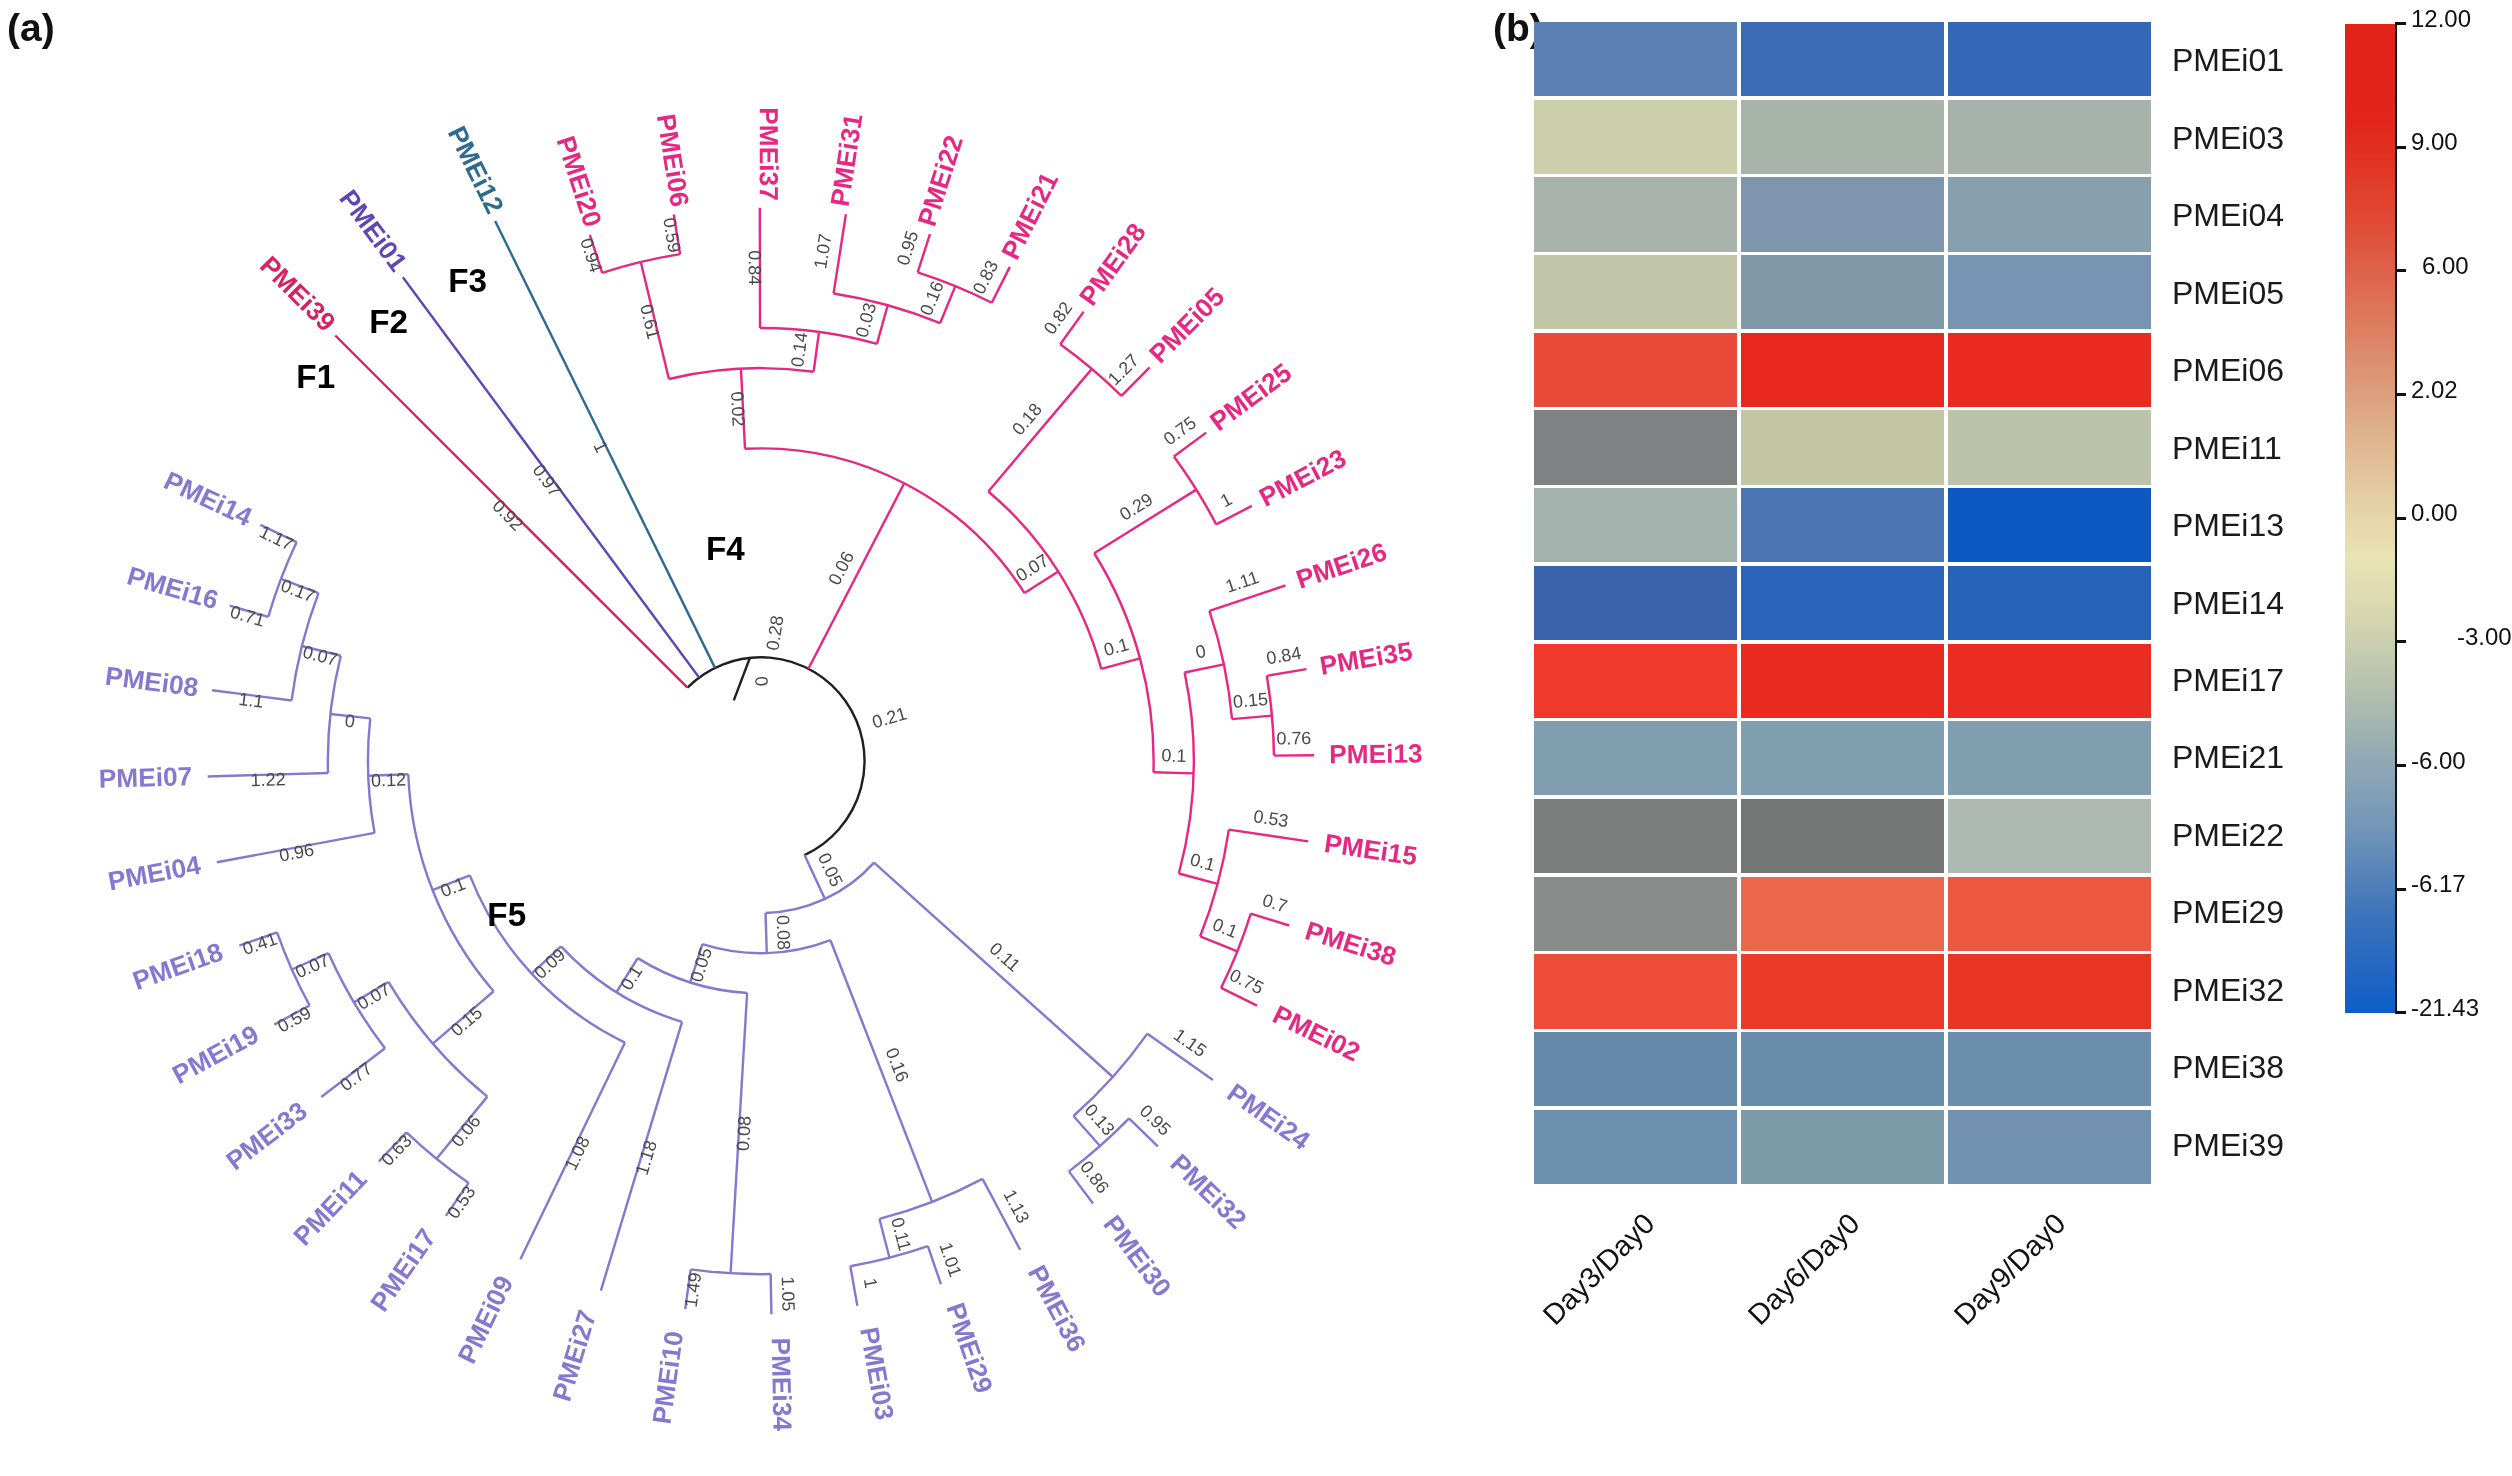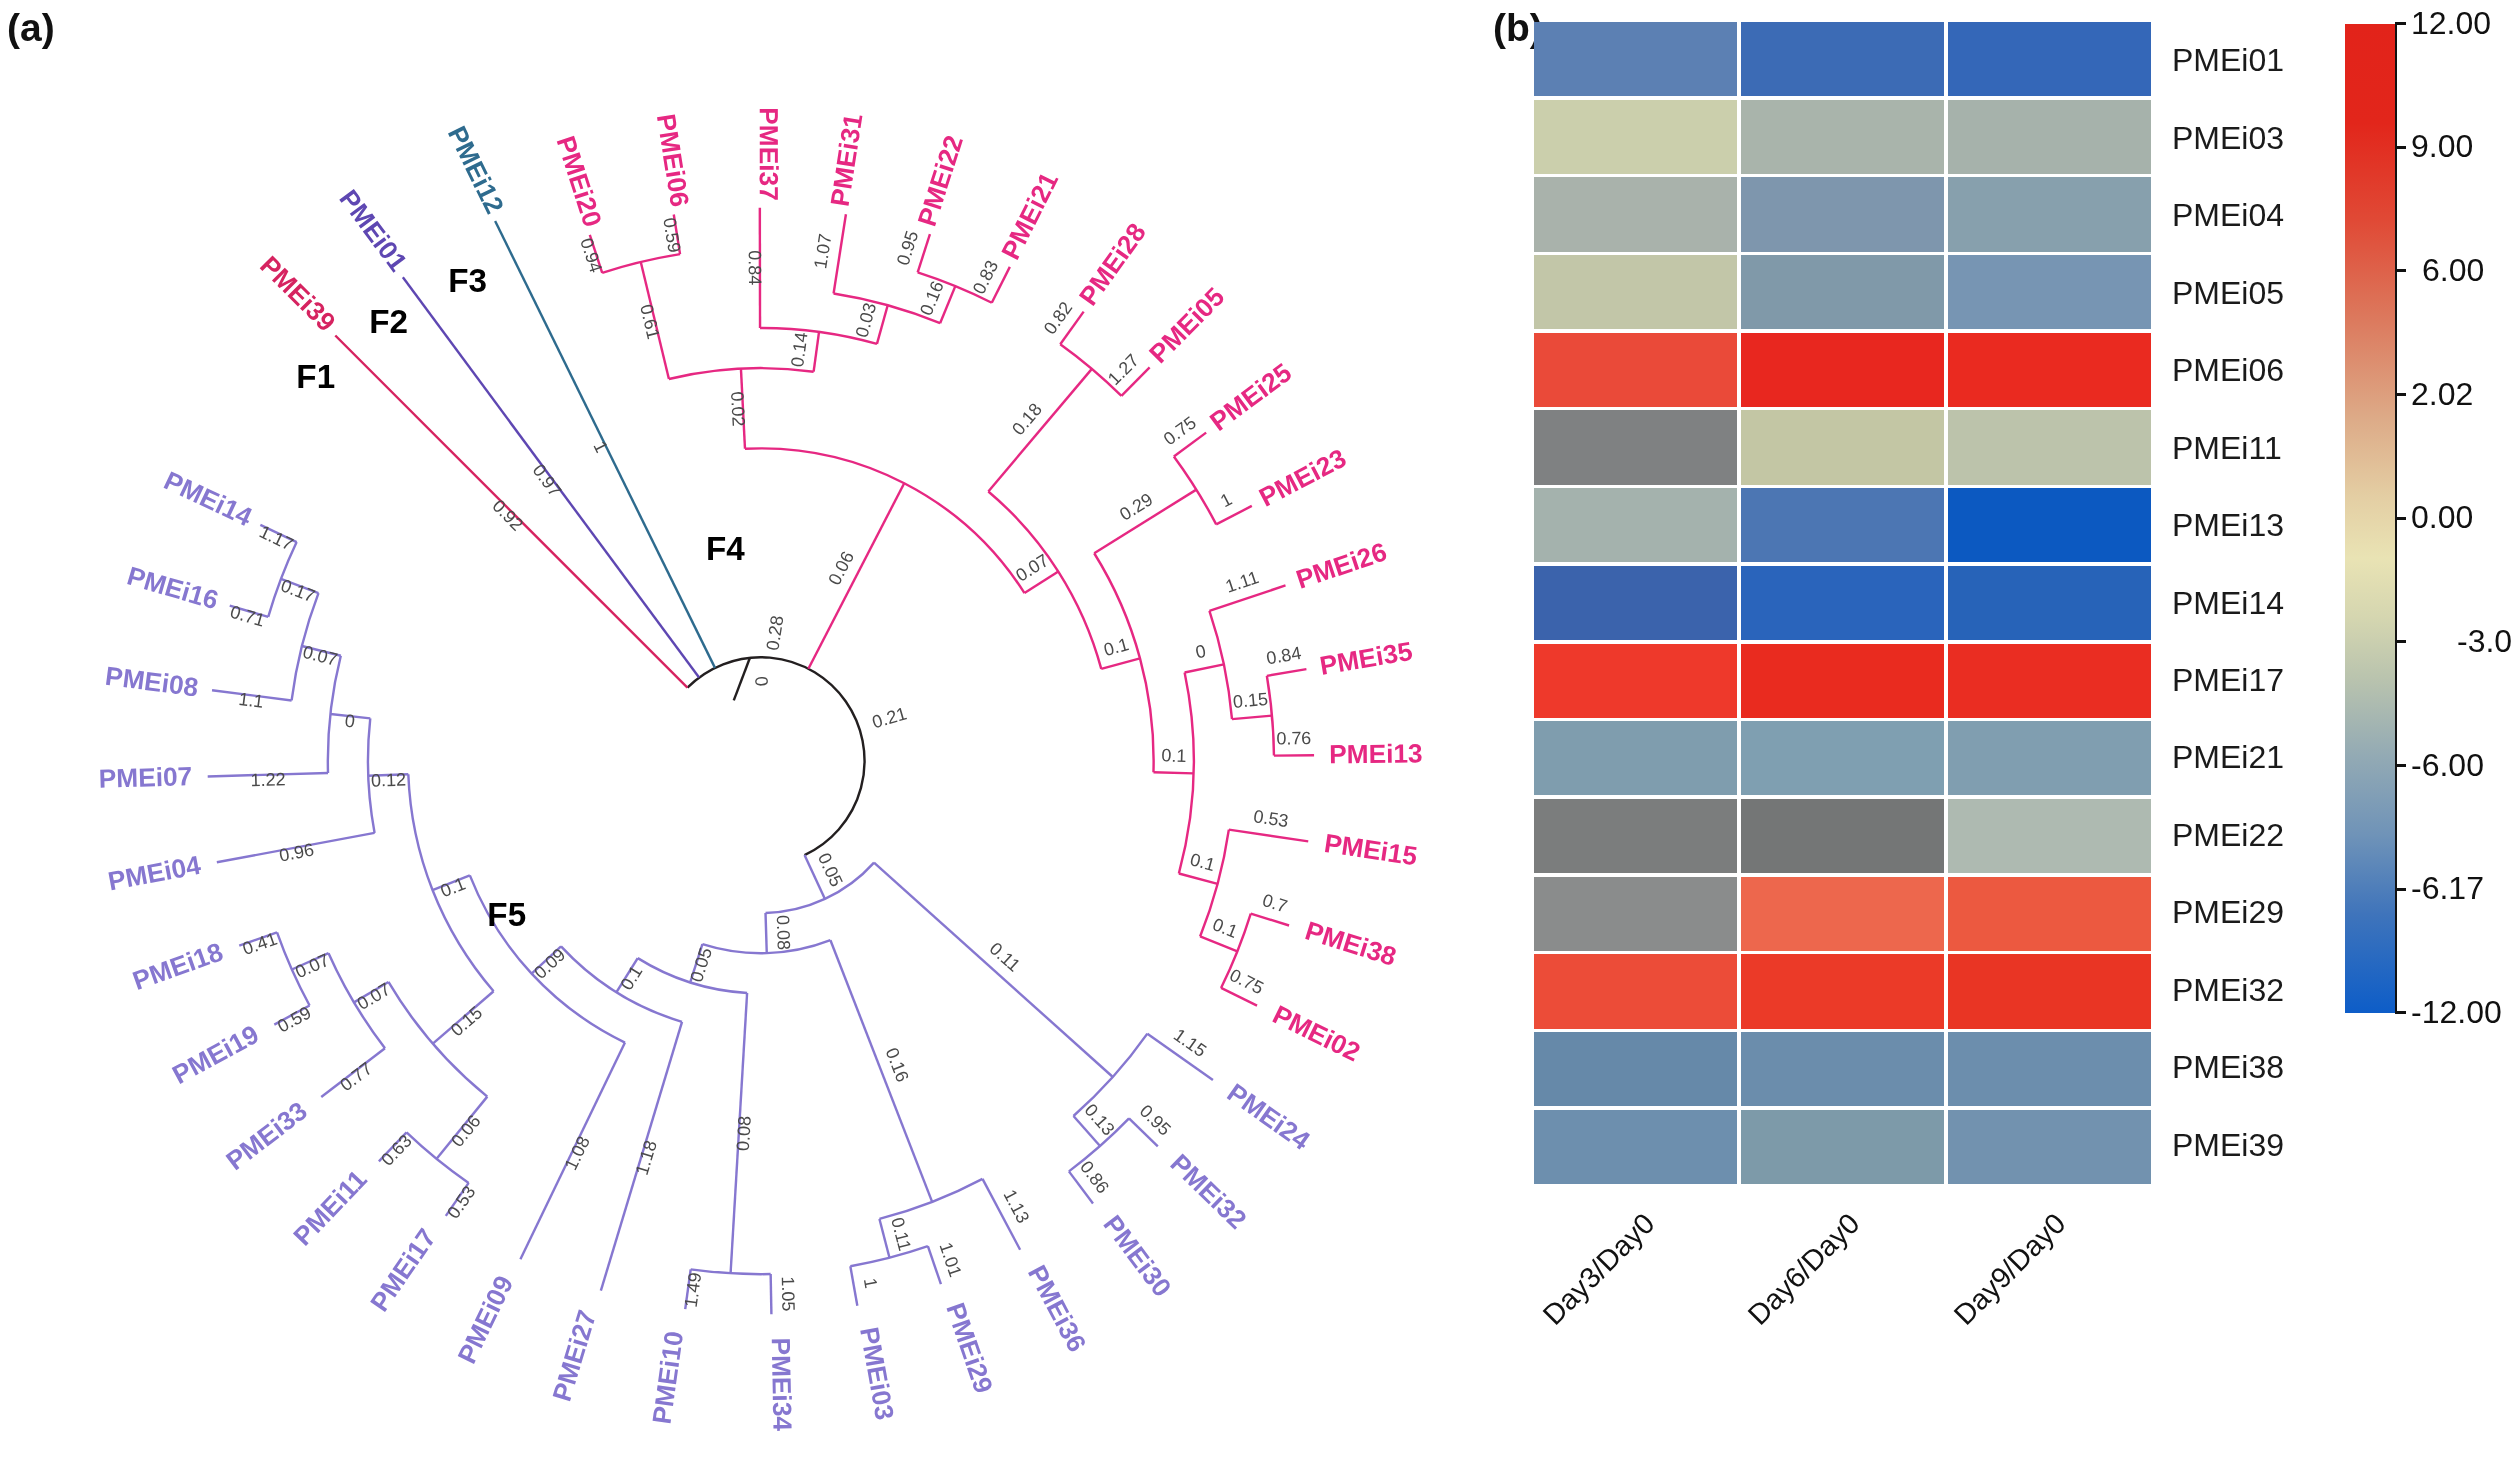--- a/index.html
+++ b/index.html
@@ -10,21 +10,21 @@
   #panel-b-label{left:1493px;top:5.5px;}
   #tree-wrap{position:absolute;left:0;top:0;width:1487px;height:1477px;}
   #heatmap-grid{position:absolute;left:1534px;top:22px;width:617px;height:1162px;
     display:grid;grid-template-columns:repeat(3,1fr);grid-auto-rows:1fr;gap:3.5px;background:#fff;}
   #row-labels{position:absolute;left:2172px;top:22px;height:1162px;display:flex;flex-direction:column;}
   .row-label{flex:1;display:flex;align-items:center;font-size:32px;color:#1a1a1a;}
   .col-label{position:absolute;width:208px;text-align:right;font-size:29px;color:#111;
     transform:rotate(-45deg);transform-origin:100% 0%;white-space:nowrap;}
   #colorbar{position:absolute;left:2345px;top:23.5px;width:50px;height:989px;border-right:2.1px solid #111;}
   .cbar-tick{position:absolute;width:11px;height:2.8px;background:#111;}
-  .cbar-tick-label{position:absolute;font-size:32px;color:#111;white-space:nowrap;}
+  .cbar-tick-label{position:absolute;font-size:24px;color:#111;white-space:nowrap;}
 </style>
 </head>
 <body>
 
 <div id="page">
   <span id="panel-a-label" class="panel-letter">(a)</span>
   <span id="panel-b-label" class="panel-letter">(b)</span>
 
   <div id="tree-wrap">
     <svg id="tree-svg" width="1487" height="1477" viewBox="0 0 2150 2135" xmlns="http://www.w3.org/2000/svg">
@@ -341,16 +341,16 @@
       <div class="cbar-tick-label" style="left: 2411px; top: 376px;">2.02</div>
       <div class="cbar-tick" style="left: 2395px; top: 517px;"></div>
       <div class="cbar-tick-label" style="left: 2411px; top: 499px;">0.00</div>
       <div class="cbar-tick" style="left: 2395px; top: 640px;"></div>
       <div class="cbar-tick-label" style="left: 2411px; top: 623px; margin-left: 46px;">-3.00</div>
       <div class="cbar-tick" style="left: 2395px; top: 764px;"></div>
       <div class="cbar-tick-label" style="left: 2411px; top: 747px;">-6.00</div>
       <div class="cbar-tick" style="left: 2395px; top: 888px;"></div>
       <div class="cbar-tick-label" style="left: 2411px; top: 870px;">-6.17</div>
       <div class="cbar-tick" style="left: 2395px; top: 1011px;"></div>
-      <div class="cbar-tick-label" style="left: 2411px; top: 994px;">-12.00</div>
+      <div class="cbar-tick-label" style="left: 2411px; top: 994px;">-21.43</div>
     </div>
 </div>
 
 
 </body></html>

